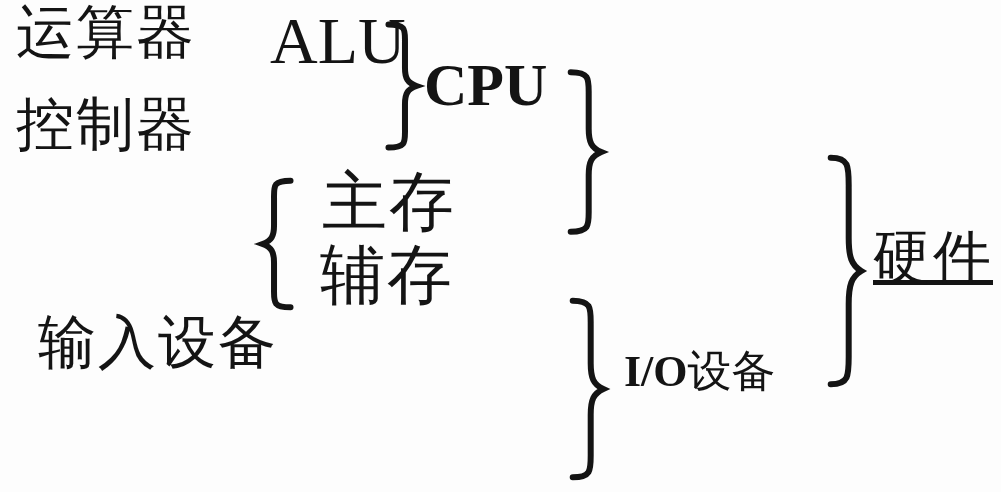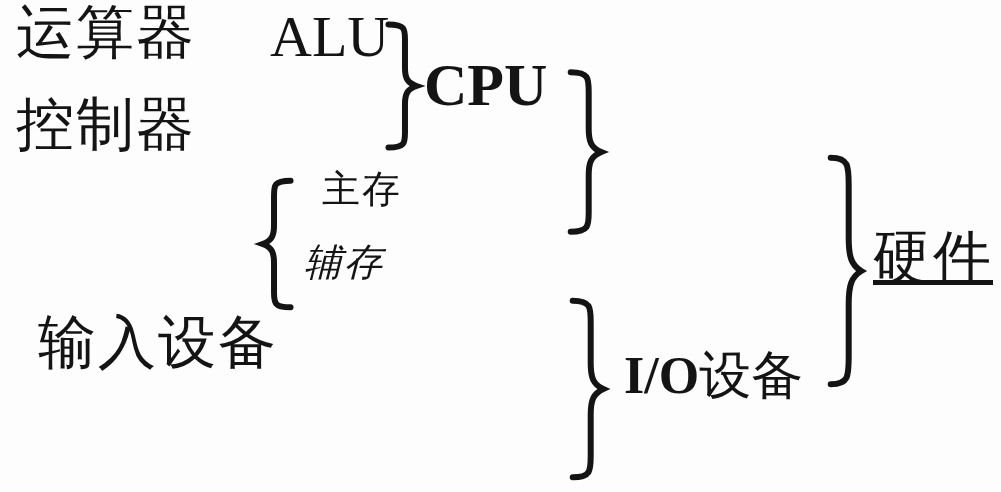--- a/index.html
+++ b/index.html
@@ -17,25 +17,25 @@
     font-family: "Liberation Serif", "DejaVu Serif", serif;
     overflow: hidden;
   }
   .lbl {
     position: absolute;
     white-space: nowrap;
     line-height: 1;
     color: var(--ink);
   }
   .cn   { font-size: 58px; letter-spacing: 2px; }
-  .sub  { font-size: 38px; letter-spacing: 2px; }
-  .abbr { font-size: 58px; }
+  .sub  { font-size: 65px; letter-spacing: 2px; }
+  .abbr { font-size: 66px; }
   .bold { font-weight: bold; }
   .cpu  { font-size: 60px; font-weight: bold; }
-  .io   { font-size: 52px; }
+  .io   { font-size: 44px; }
   .brace {
     position: absolute;
     display: block;
     overflow: visible;
   }
   .brace path {
     fill: none;
     stroke: var(--ink);
     stroke-width: 6;
     stroke-linecap: round;
@@ -62,21 +62,21 @@
   </svg>
 
   <span class="lbl cpu" style="left:424px; top:55px;">CPU</span>
 
   <svg class="brace" style="left:260px; top:178px; width:33px; height:132px;" viewBox="0 0 40 200" preserveAspectRatio="none">
     <path vector-effect="non-scaling-stroke" d="M 37 4 C 16 4 17 12 17 30 L 17 72 C 17 88 14 95 3 100 C 14 105 17 112 17 128 L 17 170 C 17 188 16 196 37 196"></path>
   </svg>
 
   <span class="lbl sub" style="left:322px; top:170px;">主存</span>
 
-  <span class="lbl sub" style="left:304px; top:243px;font-style:italic;">辅存</span>
+  <span class="lbl sub" style="left:320px; top:243px;">辅存</span>
 
   <svg class="brace" style="left:568px; top:69px; width:36px; height:166px;" viewBox="0 0 40 200" preserveAspectRatio="none">
     <path vector-effect="non-scaling-stroke" d="M 3 4 C 24 4 23 12 23 30 L 23 72 C 23 88 26 95 37 100 C 26 105 23 112 23 128 L 23 170 C 23 188 24 196 3 196"></path>
   </svg>
 
 
   <svg class="brace" style="left:570px; top:297px; width:36px; height:184px;" viewBox="0 0 40 200" preserveAspectRatio="none">
     <path vector-effect="non-scaling-stroke" d="M 3 4 C 24 4 23 12 23 30 L 23 72 C 23 88 26 95 37 100 C 26 105 23 112 23 128 L 23 170 C 23 188 24 196 3 196"></path>
   </svg>
 

